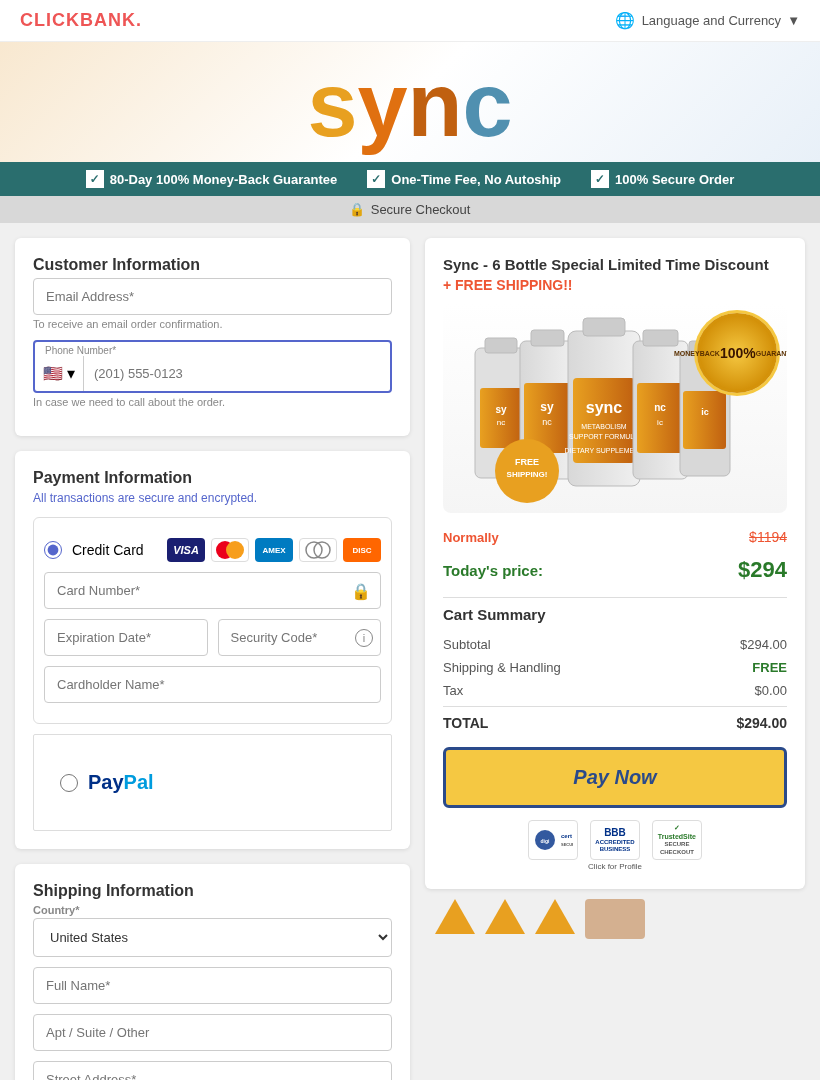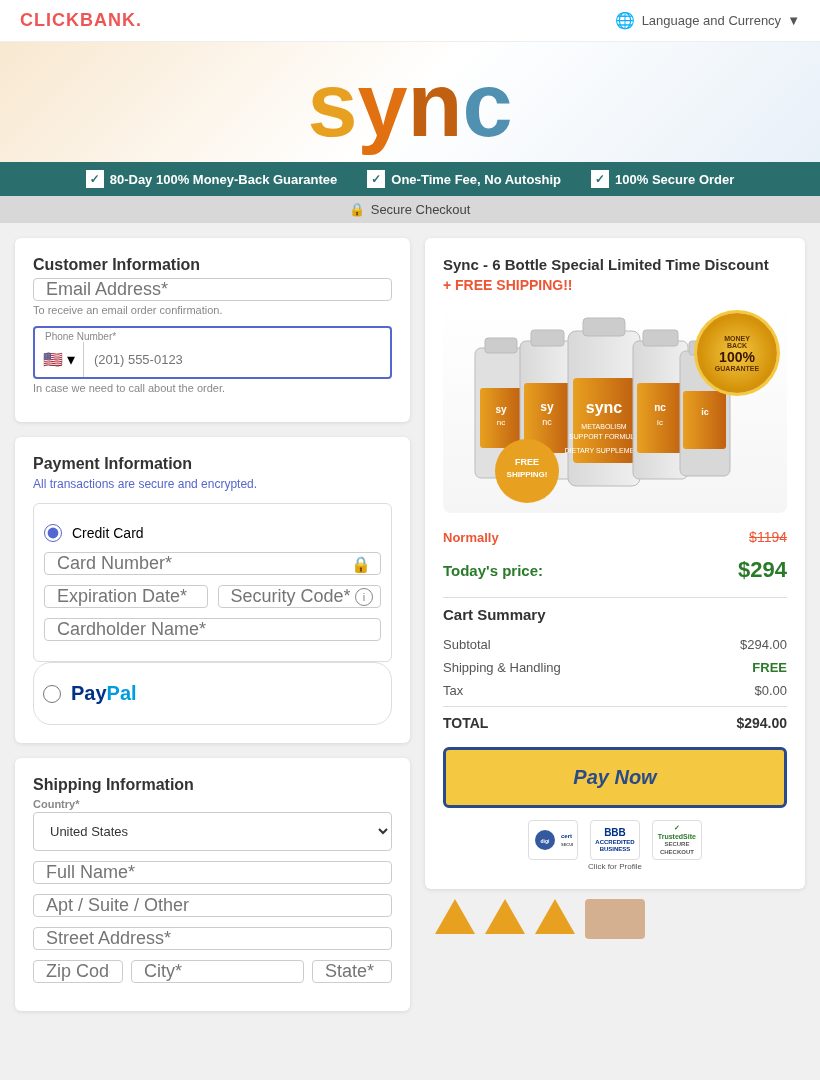--- a/index.html
+++ b/index.html
@@ -127,22 +127,22 @@
       color: #666;
       margin-bottom: 12px;
     }
 
     
     .form-group { margin-bottom: 10px; }
     .input-field {
       width: 100%;
       border: 1px solid #ccc;
       border-radius: 4px;
-      padding: 0 12px;
-      font-size: 18px;
+      padding: 10px 12px;
+      font-size: 13px;
       color: #333;
       outline: none;
     }
     .input-label {
       font-size: 11px;
       color: #888;
       margin-bottom: 2px;
       display: block;
       font-weight: bold;
     }
@@ -289,21 +289,20 @@
     
     .money-back-badge {
       position: absolute;
       top: 10px;
       right: 10px;
       width: 80px;
       height: 80px;
       background: radial-gradient(circle, #f5c842 0%, #d4920a 70%, #b87a08 100%);
       border-radius: 50%;
       display: flex;
-      flex-direction: column;
       align-items: center;
       justify-content: center;
       font-size: 7px;
       font-weight: bold;
       color: #5a3000;
       text-align: center;
       border: 3px solid #d4920a;
       box-shadow: 0 0 0 3px #f5c842;
       z-index: 3;
     }
@@ -467,45 +466,57 @@
           </div>
         </div>
         <div class="input-hint">In case we need to call about the order.</div>
       </div>
     </div>
 
     <div class="card">
       <div class="card-title">Payment Information</div>
       <div class="card-subtitle payment-secure">All transactions are secure and encrypted.</div>
 
-      <div style="border: 1px solid #ddd; border-radius:6px; padding:10px; ">
+      <div style="border: 1px solid #ddd; border-radius:6px; padding:10px; margin-bottom:10px;">
         <div class="radio-option">
           <input type="radio" name="payment" checked="" style="">
           <span>Credit Card</span>
+          <div class="card-logos">
+            <div class="card-logo visa">VISA</div>
+            <div class="card-logo mastercard" style="width:38px;height:24px;"></div>
+            <div class="card-logo amex">AMEX</div>
+            <div class="card-logo diners" style="background:#fff;border:1px solid #ddd;">
+              <svg width="30" height="18" viewBox="0 0 30 18">
+                  <circle cx="11" cy="9" r="8" fill="none" stroke="#888" stroke-width="1.5"></circle>
+                  <circle cx="19" cy="9" r="8" fill="none" stroke="#888" stroke-width="1.5"></circle>
+                </svg>
+            </div>
+            <div class="card-logo discover">DISC</div>
+          </div>
         </div>
 
         <div class="form-group card-number-row">
           <input class="input-field" type="text" placeholder="Card Number*" style="">
           <span class="lock-icon">🔒</span>
         </div>
         <div class="two-col">
           <div class="form-group">
             <input class="input-field" type="text" placeholder="Expiration Date*" style="">
           </div>
           <div class="form-group" style="position:relative;">
             <input class="input-field" type="text" style="padding-right: 30px;" placeholder="Security Code*">
             <span class="info-icon" style="position:absolute;right:8px;top:50%;transform:translateY(-50%);">i</span>
           </div>
         </div>
         <div class="form-group">
           <input class="input-field" type="text" placeholder="Cardholder Name*" style="">
         </div>
       </div>
 
-      <div style="border: 1px solid #ddd; border-radius:18px; padding:9px;">
+      <div style="border: 1px solid #ddd; border-radius:2px; padding:26px;">
         <div class="radio-option">
           <input type="radio" name="payment" style="">
           <div class="paypal-logo">
             <span class="paypal-p1">Pay</span><span class="paypal-p2">Pal</span>
           </div>
         </div>
       </div>
     </div>
 
     <div class="card">

